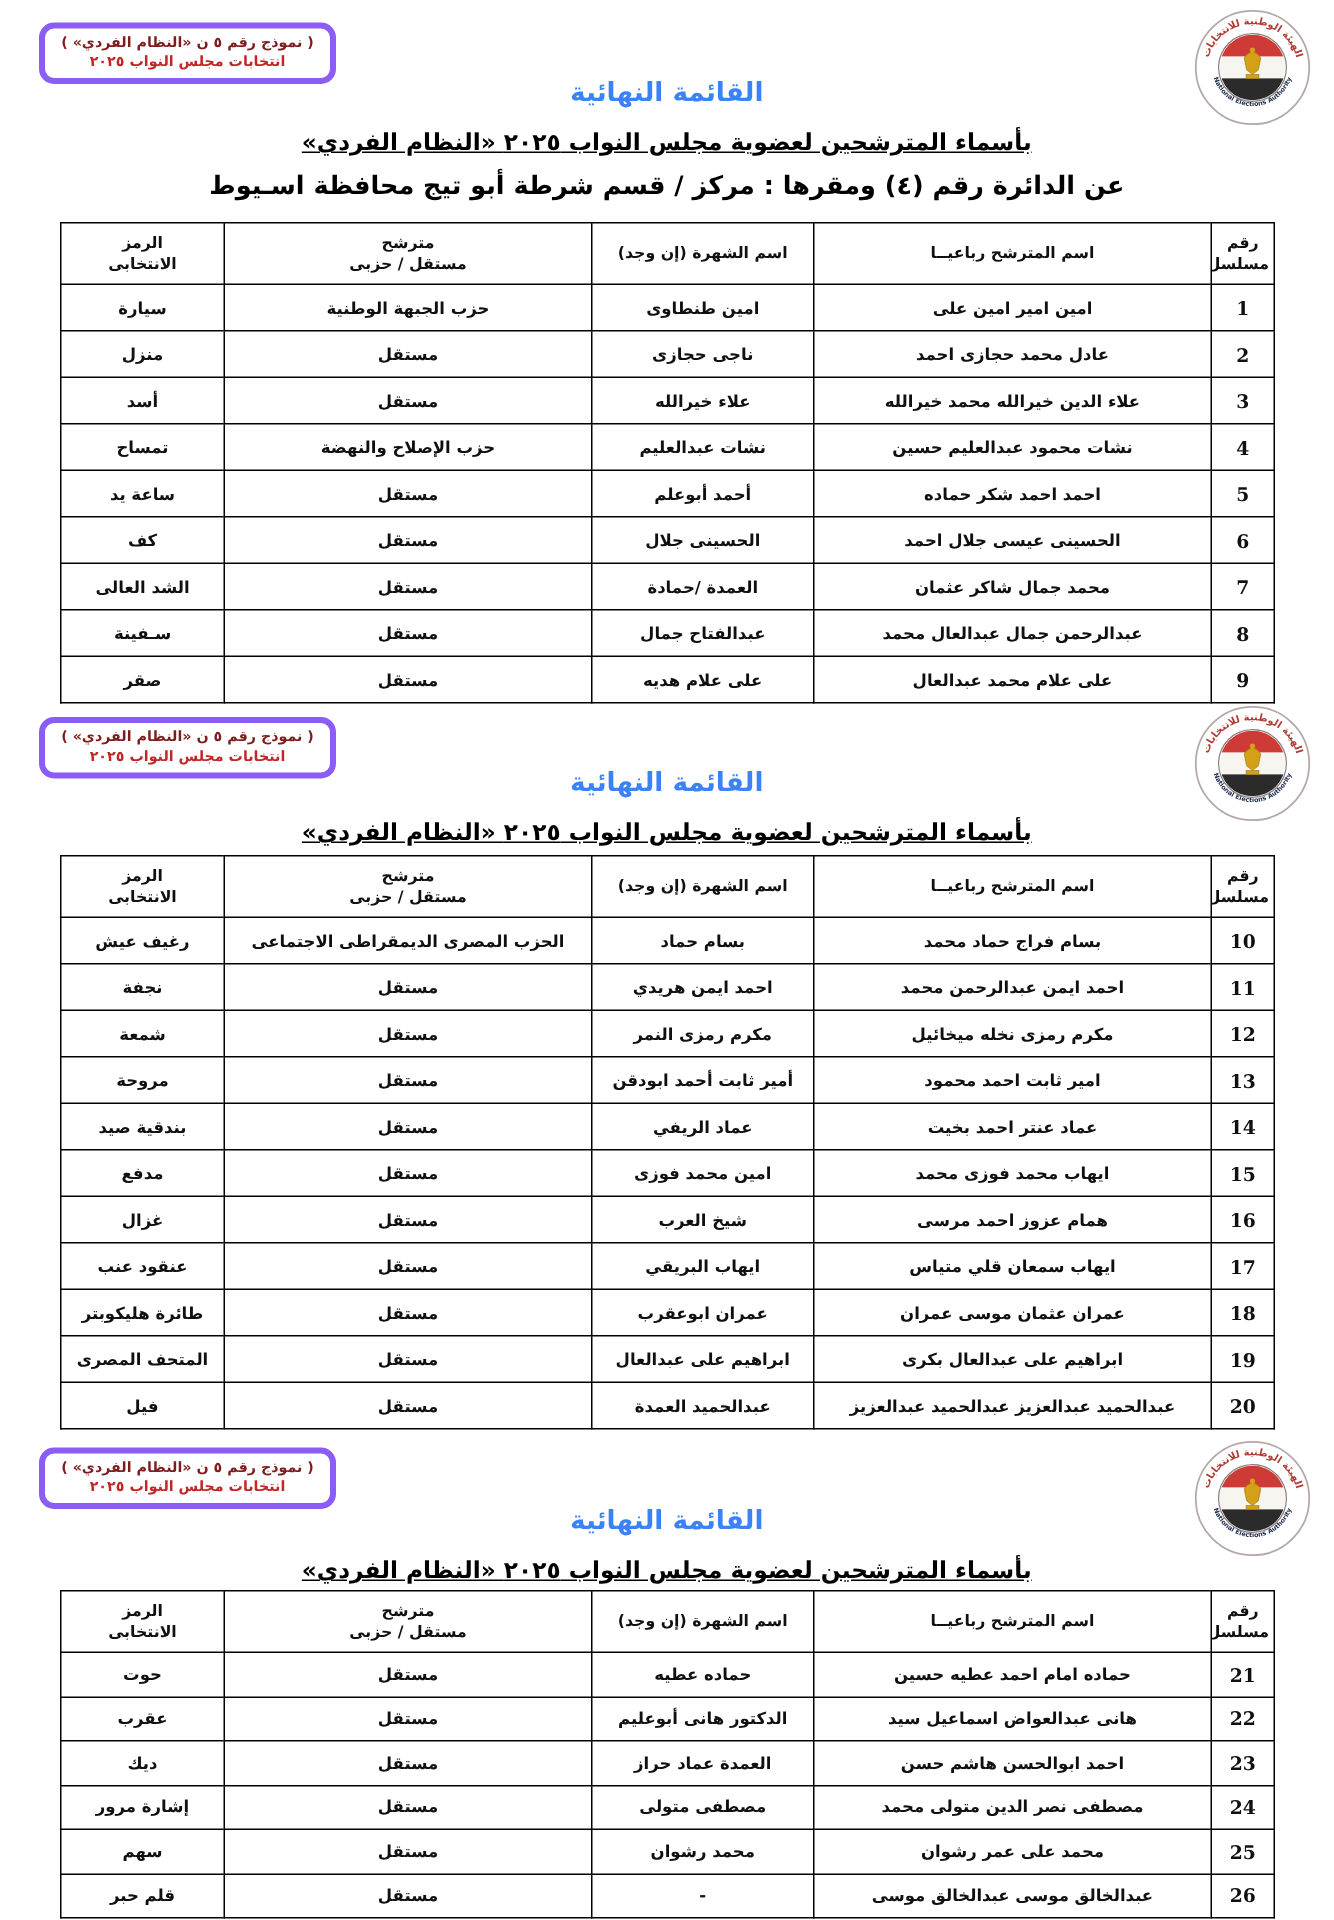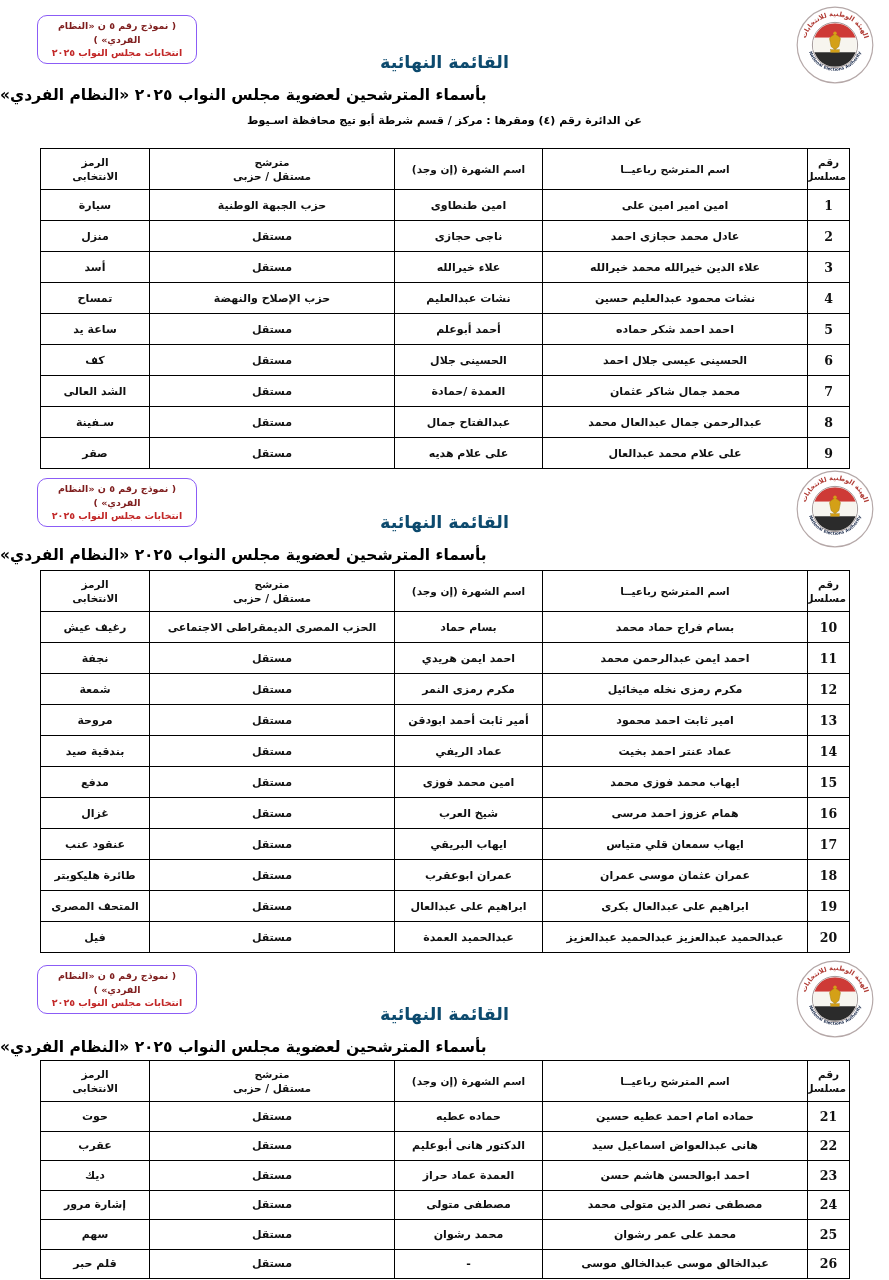--- a/index.html
+++ b/index.html
@@ -6,46 +6,46 @@
   body{
     width:889px;height:1280px;background:#ffffff;position:relative;overflow:hidden;
     font-family:"DejaVu Sans","Liberation Sans",sans-serif;
   }
   .section{position:absolute;left:0;width:889px;}
   #sec1{top:0;height:470px;}
   #sec2{top:470px;height:488px;}
   #sec3{top:958px;height:322px;}
 
   .form-box{
-    position:absolute;left:37px;width:160px;box-sizing:border-box;
-    border:1px solid #8b5cf6;border-radius:10px;padding:3px 4px 4px 4px;
+    position:absolute;left:26px;width:198px;box-sizing:border-box;
+    border:4px solid #8b5cf6;border-radius:10px;padding:3px 4px 4px 4px;
     text-align:center;direction:rtl;background:#fff;
   }
   #sec1 .form-box{top:15px;} #sec2 .form-box{top:8px;} #sec3 .form-box{top:7px;}
   .form-box .l1{color:#7e1d1d;font-size:9.5px;font-weight:bold;line-height:1.45;}
   .form-box .l2{color:#c22727;font-size:9.5px;font-weight:bold;line-height:1.3;}
 
   .logo{position:absolute;right:15px;width:78px;height:78px;}
   #sec1 .logo{top:6px;} #sec2 .logo{top:0px;} #sec3 .logo{top:2px;}
 
   .doc-title{
     position:absolute;width:100%;text-align:center;direction:rtl;
-    color:#0c4a6e;font-weight:bold;font-size:17.5px;
+    color:#3b82f6;font-weight:bold;font-size:17.5px;
   }
   #sec1 .doc-title{top:52px;} #sec2 .doc-title{top:42px;} #sec3 .doc-title{top:46px;}
 
   .doc-subtitle{
-    position:absolute;width:100%;text-align:left;direction:rtl;
-    color:#000;font-weight:bold;font-size:15.5px;
+    position:absolute;width:100%;text-align:center;direction:rtl;
+    color:#000;font-weight:bold;font-size:15.5px;text-decoration:underline;
   }
   #sec1 .doc-subtitle{top:86px;} #sec2 .doc-subtitle{top:76px;} #sec3 .doc-subtitle{top:80px;}
 
   .doc-district{
     position:absolute;width:100%;text-align:center;direction:rtl;
-    color:#000;font-weight:bold;font-size:11px;
+    color:#000;font-weight:bold;font-size:17px;
   }
   #sec1 .doc-district{top:114px;}
 
   .tbl-wrap{position:absolute;left:40px;width:809px;}
   #sec1 .tbl-wrap{top:148px;} #sec2 .tbl-wrap{top:100px;} #sec3 .tbl-wrap{top:102px;}
 
   table.tbl{border-collapse:collapse;table-layout:fixed;direction:rtl;width:809px;background:#fff;}
   .tbl th,.tbl td{
     border:1.5px solid #000;text-align:center;vertical-align:middle;
     font-weight:bold;color:#101010;padding:0 3px;overflow:hidden;

